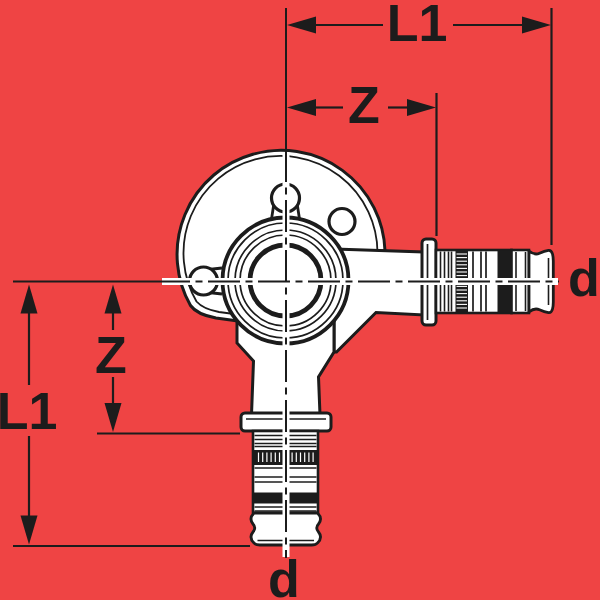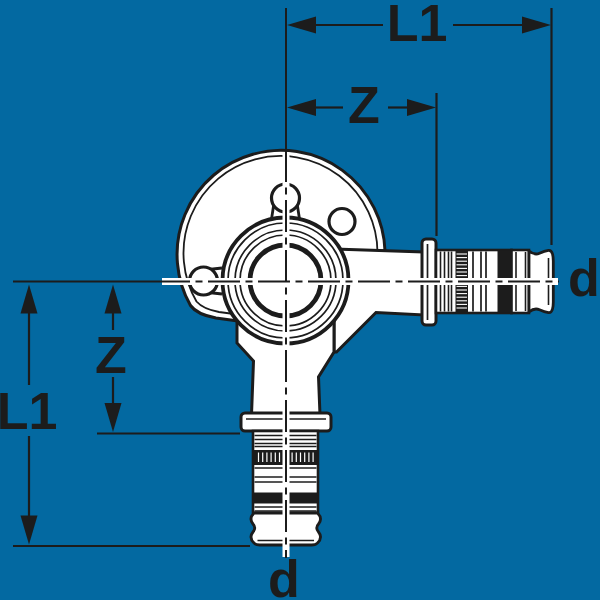--- a/index.html
+++ b/index.html
@@ -4,21 +4,21 @@
 <style>
   html, body {
     margin: 0;
     padding: 0;
     background: #ffffff;
   }
   .stage {
     position: relative;
     width: 600px;
     height: 600px;
-    background: #0369a1;
+    background: #ef4444;
     overflow: hidden;
   }
   svg text {
     font-family: "Liberation Sans", "DejaVu Sans", sans-serif;
     font-size: 52px;
     font-weight: 600;
     fill: #1c1c1c;
   }
   .ln   { stroke: #1c1c1c; fill: none; }
   .fillw{ fill: #ffffff; stroke: #1c1c1c; }

